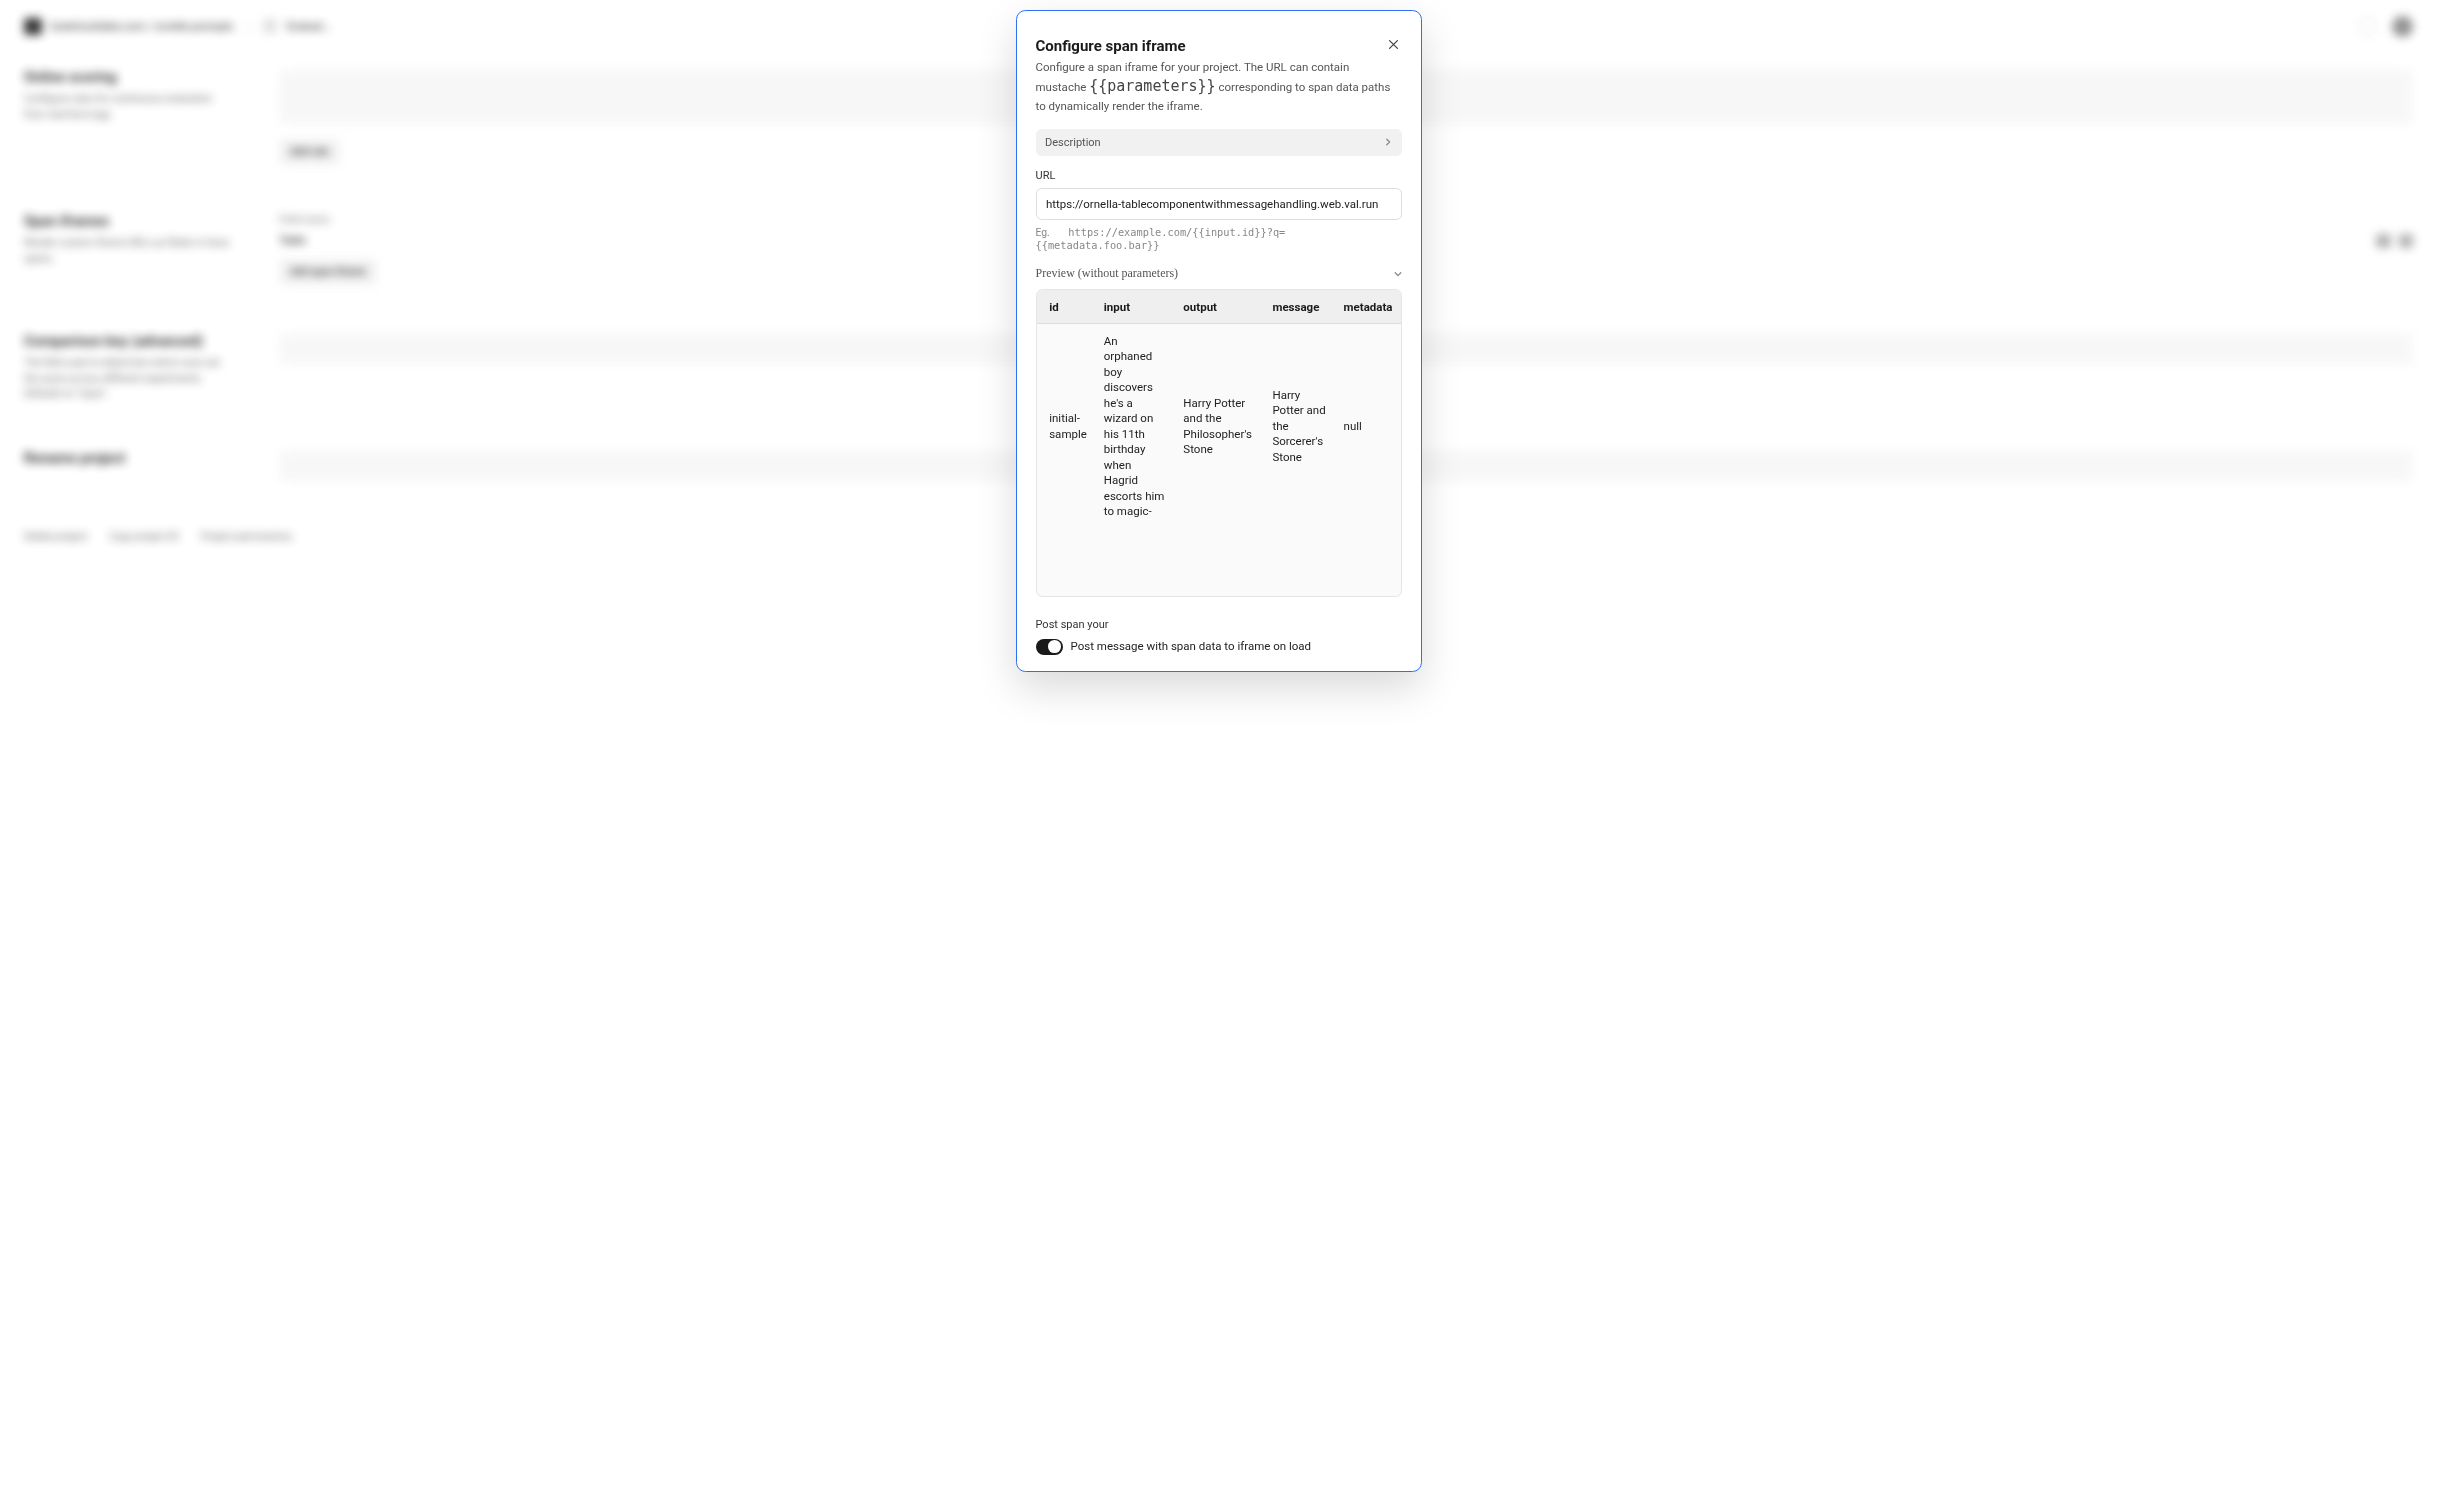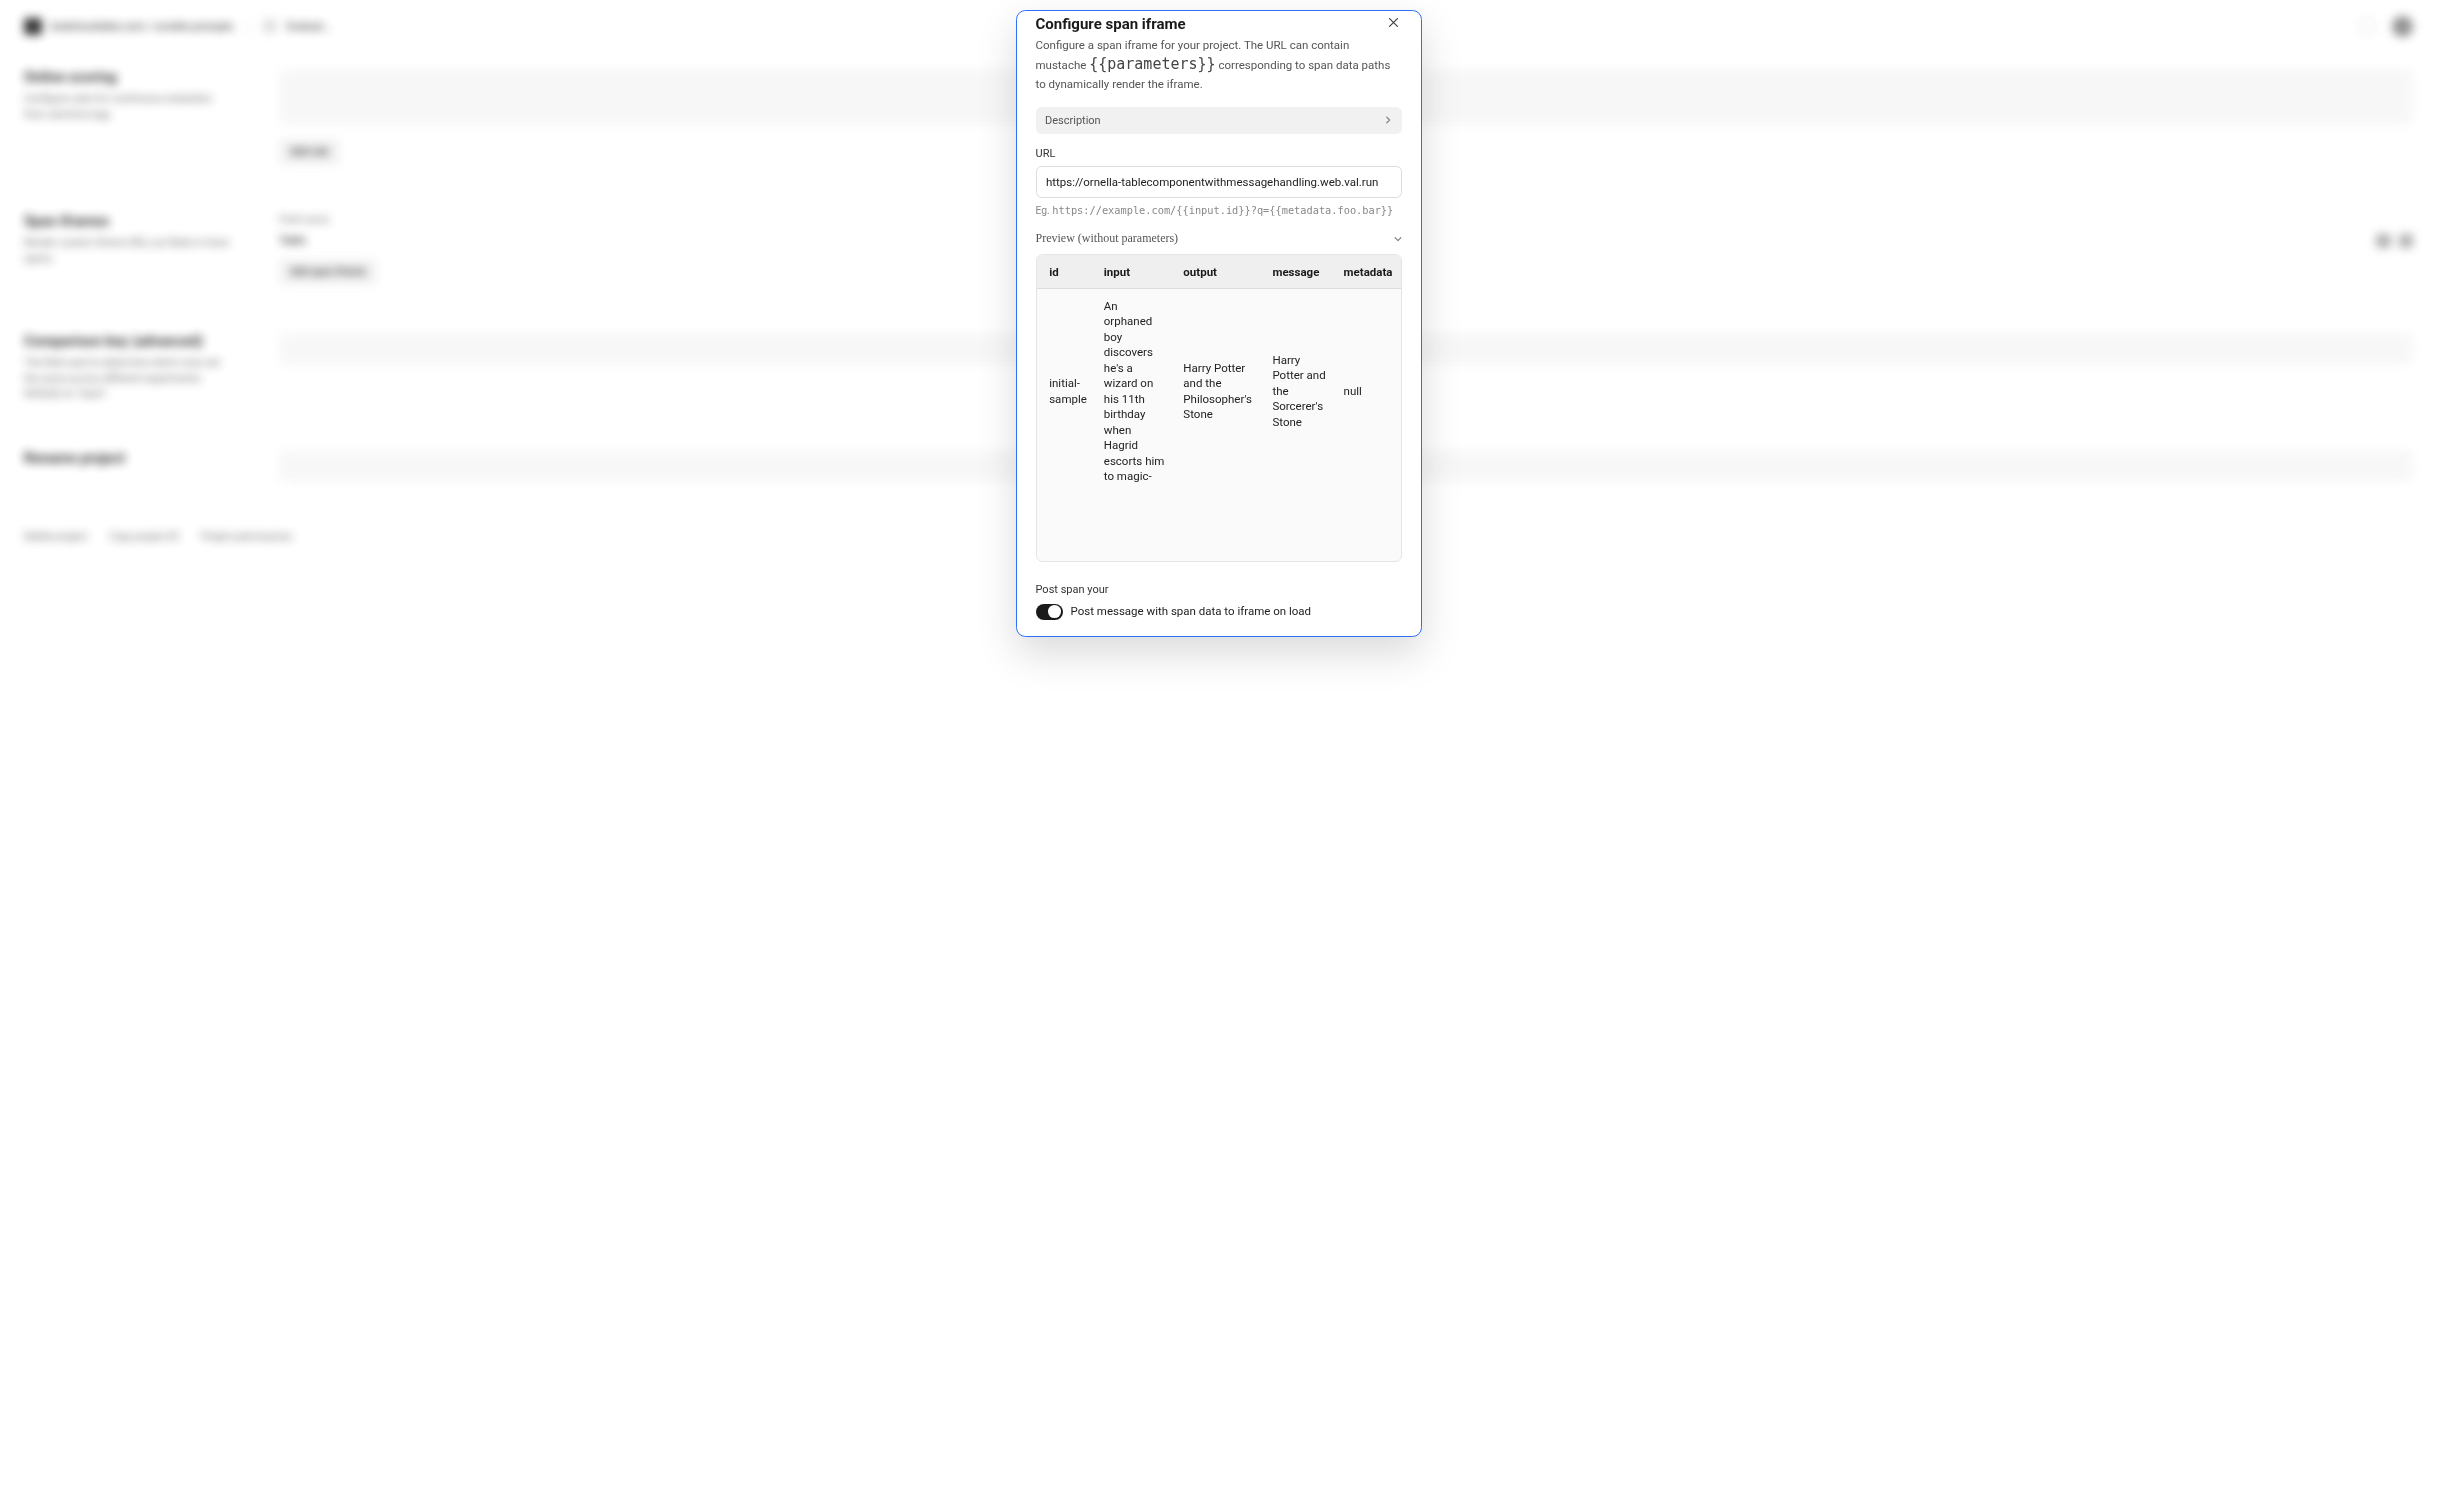--- a/index.html
+++ b/index.html
@@ -36,21 +36,21 @@
     top: 9.5px; left: 50%; transform: translateX(-50%);
     width: 406px;
     background: #fff;
     border: 1.6px solid #2d6ff5;
     border-radius: 9.5px;
     box-shadow: 0 16px 40px rgba(0,0,0,0.15);
     display: flex; flex-direction: column;
     max-height: calc(100vh - 19px);
   }
   .modal-inner {
-    padding: 4px 19px 16px 19px;
+    padding: 26px 19px 16px 19px;
     overflow: hidden;
     display: flex; flex-direction: column;
   }
   .modal-header { position: relative; margin-bottom: 14.3px;}
   .modal-title { font-size: 15px; font-weight: 700; color: #1a1a1a; margin-bottom: 4.8px;}
   .modal-desc { font-size: 11.5px; color: #555; line-height: 1.45;}
   .modal-desc code { font-family: ui-monospace, Menlo, Consolas, monospace; font-size: 15px; color:#444;}
   .close-btn {
     position: absolute; top: -3.2px; right: -3.2px;
     width: 22px; height: 22px; display:flex; align-items:center; justify-content:center;
@@ -66,21 +66,21 @@
   }
   
   .collapse-row {
     width:100%; display:flex; align-items:center; justify-content:space-between;
     background:#f1f1f1; padding: 7.2px 9.5px; border-radius:5.6px; border:none; cursor:pointer;
     font-size:11px; color:#555; font-family:inherit;
   }
   .chev { color:#888; }
   
   .hint { font-size: 10.3px; color:#888; margin-top:5.6px; font-family: inherit;}
-  .hint code { font-family: ui-monospace, Menlo, Consolas, monospace; font-size:10.3px; color:#888;}
+  .hint code { font-family: ui-monospace, Menlo, Consolas, monospace; font-size:10.3px; color:#888;margin-left:16px;}
   
   .preview-header {
     display:flex; align-items:center; justify-content:space-between;
     font-size:12px; color:#555; margin-bottom:6.4px; cursor:pointer;
     background:none; border:none; width:100%; padding:1.6px 0; font-family:Liberation Serif, serif;
   }
   
   .preview-box {
     border:0.8px solid #e5e5e5; border-radius:6.4px; background:#fafafa;
     overflow:auto; height: 308px;

